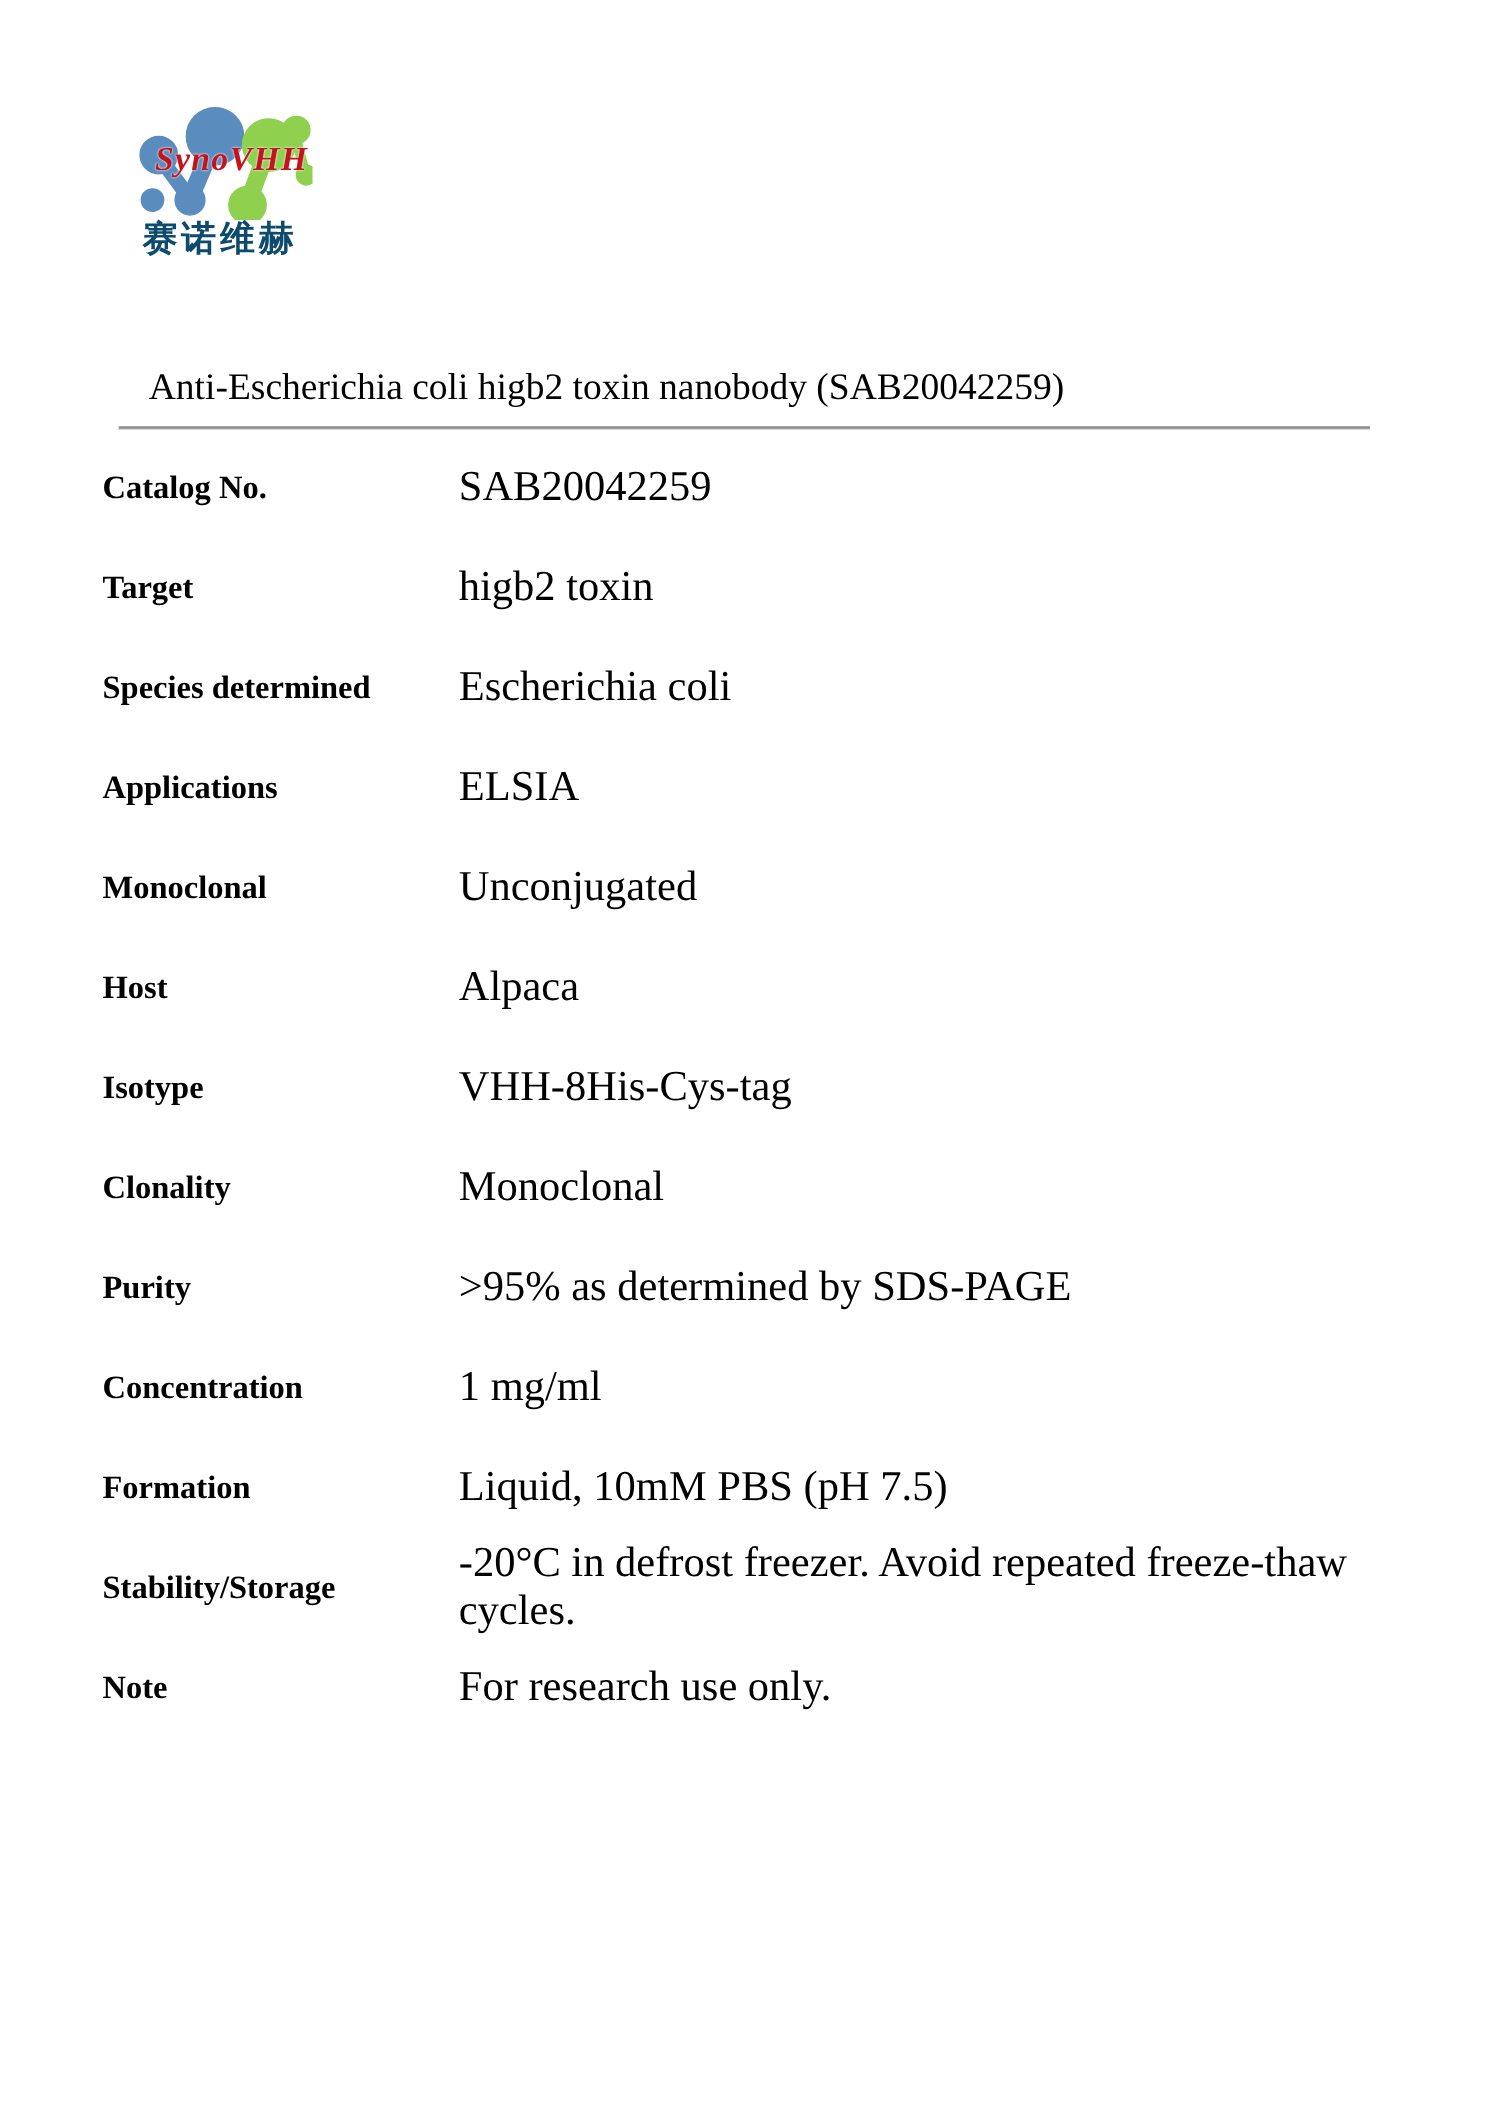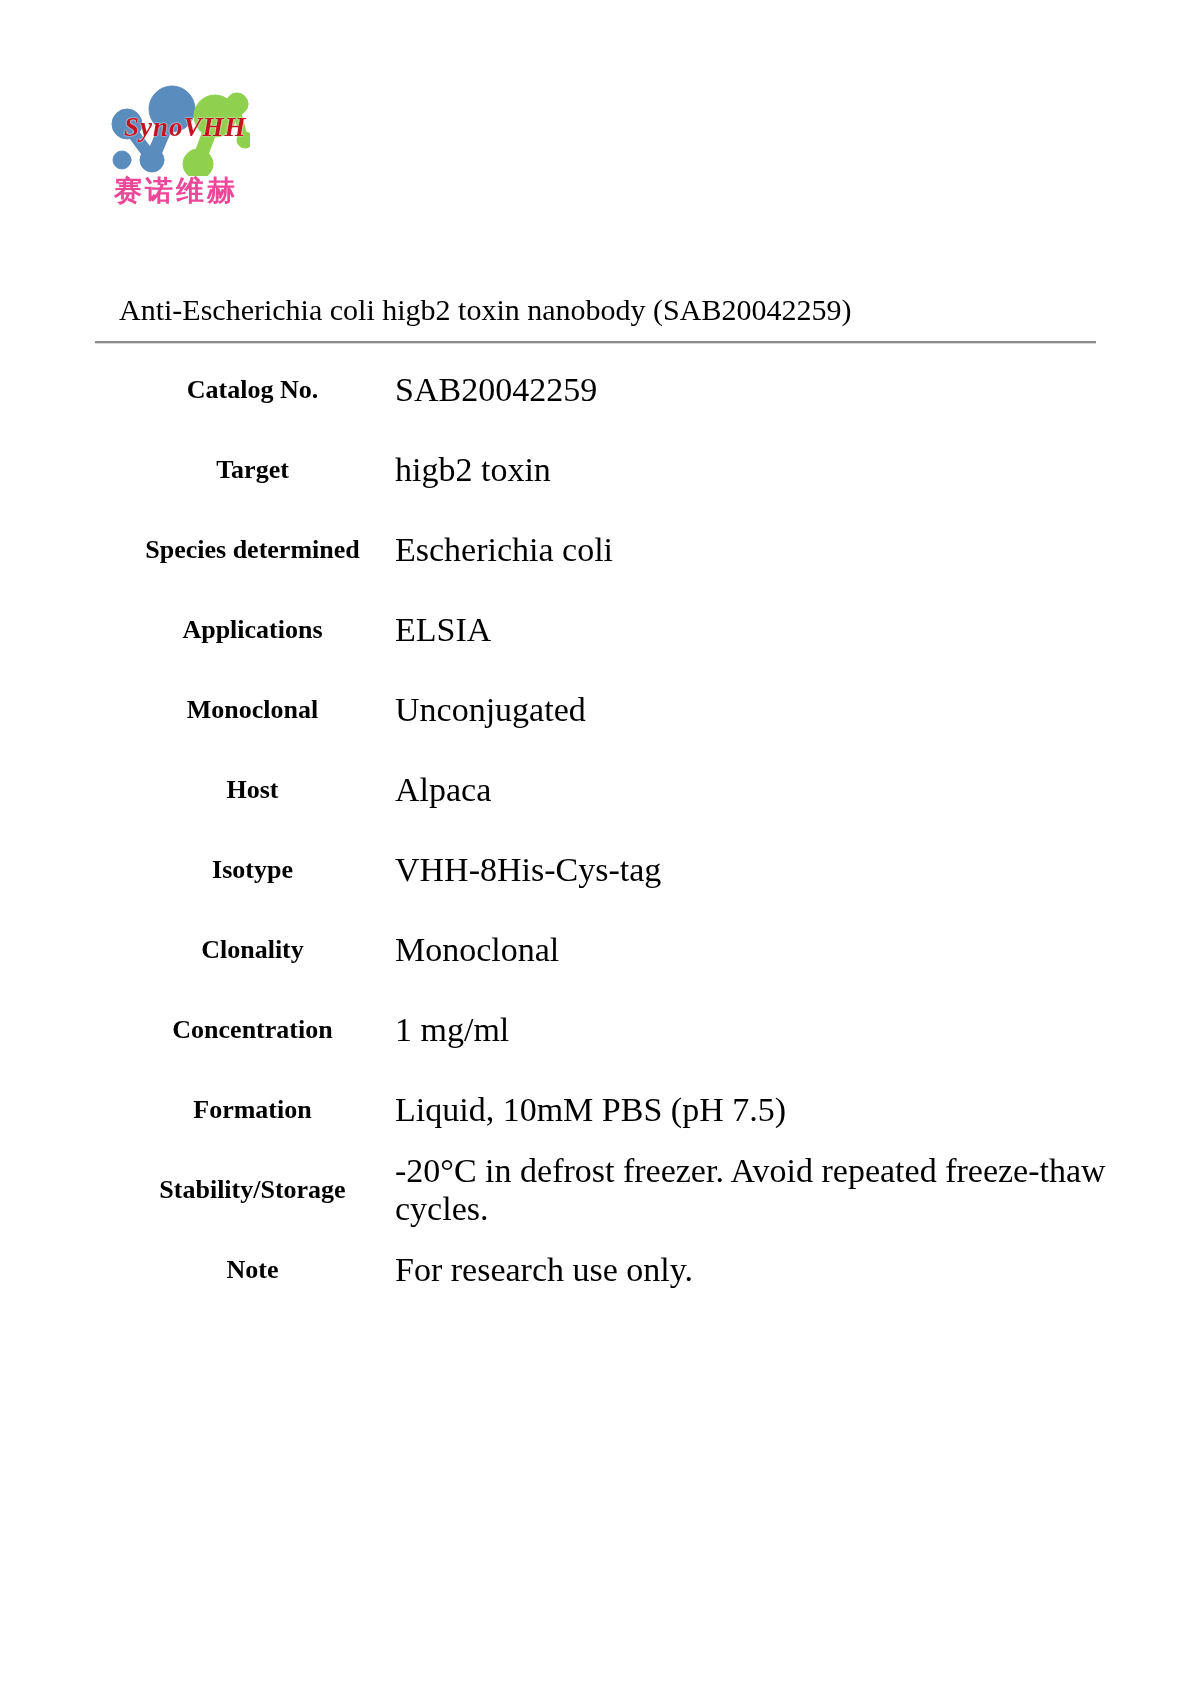--- a/index.html
+++ b/index.html
@@ -19,21 +19,21 @@
     position: absolute; left: 26px; top: 28px;
     font-style: italic; font-weight: bold;
     font-size: 27px; letter-spacing: 1px;
     color: var(--red, #c41320);
     text-shadow: 0 0 2px rgba(255,255,255,0.85), 0 0 1px rgba(255,255,255,0.85);
     white-space: nowrap;
   }
   .logo-zh {
     margin-top: -4px; margin-left: 16px;
     font-size: 28px; font-weight: bold; letter-spacing: 3px;
-    color: #ec4899;
+    color: #0c4a6e;
     font-family: "Liberation Sans", "DejaVu Sans", sans-serif;
     white-space: nowrap;
   }
 
   
   .title {
     position: absolute; left: 107px; top: 281px;
     margin: 12px;
     font-size: 30px; font-weight: normal;
     white-space: nowrap;
@@ -44,22 +44,22 @@
     position: absolute; left: 95px; top: 341px;
     width: 1001px; height: 2px;
     background: var(--rule, #8c8c8c);
     border-bottom: 1px solid #d9d9d9;
   }
 
   
   .spec-table { position: absolute; left: 0; top: 350px; width: 1191px; }
   .spec-row { height: 80px; display: flex; align-items: center; }
   .spec-label {
-    margin-left: 110px; width: 285px; flex: 0 0 285px;
-    font-weight: bold; font-size: 26px; text-align: center;
+    margin-left: 82px; width: 285px; flex: 0 0 285px;
+    font-weight: bold; font-size: 26px;
   }
   .spec-value {
     flex: 1 1 auto; padding-right: 84px;
     font-size: 34px;
   }
 </style>
 </head>
 <body>
 
 <div class="logo">
@@ -120,20 +120,24 @@
   </div>
   <div class="spec-row">
     <div class="spec-label">Isotype</div>
     <div class="spec-value">VHH-8His-Cys-tag</div>
   </div>
   <div class="spec-row">
     <div class="spec-label">Clonality</div>
     <div class="spec-value">Monoclonal</div>
   </div>
   <div class="spec-row">
+    <div class="spec-label">Purity</div>
+    <div class="spec-value">&gt;95% as determined by SDS-PAGE</div>
+  </div>
+  <div class="spec-row">
     <div class="spec-label">Concentration</div>
     <div class="spec-value">1 mg/ml</div>
   </div>
   <div class="spec-row">
     <div class="spec-label">Formation</div>
     <div class="spec-value">Liquid, 10mM PBS (pH 7.5)</div>
   </div>
   <div class="spec-row">
     <div class="spec-label">Stability/Storage</div>
     <div class="spec-value">-20°C in defrost freezer. Avoid repeated freeze-thaw cycles.</div>

